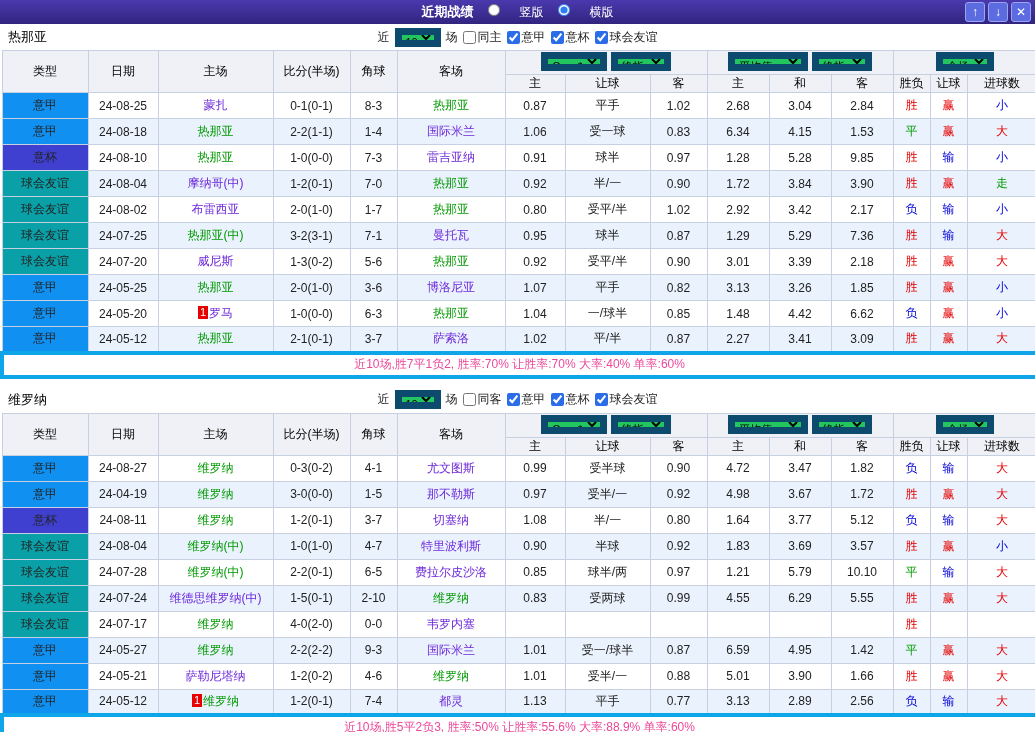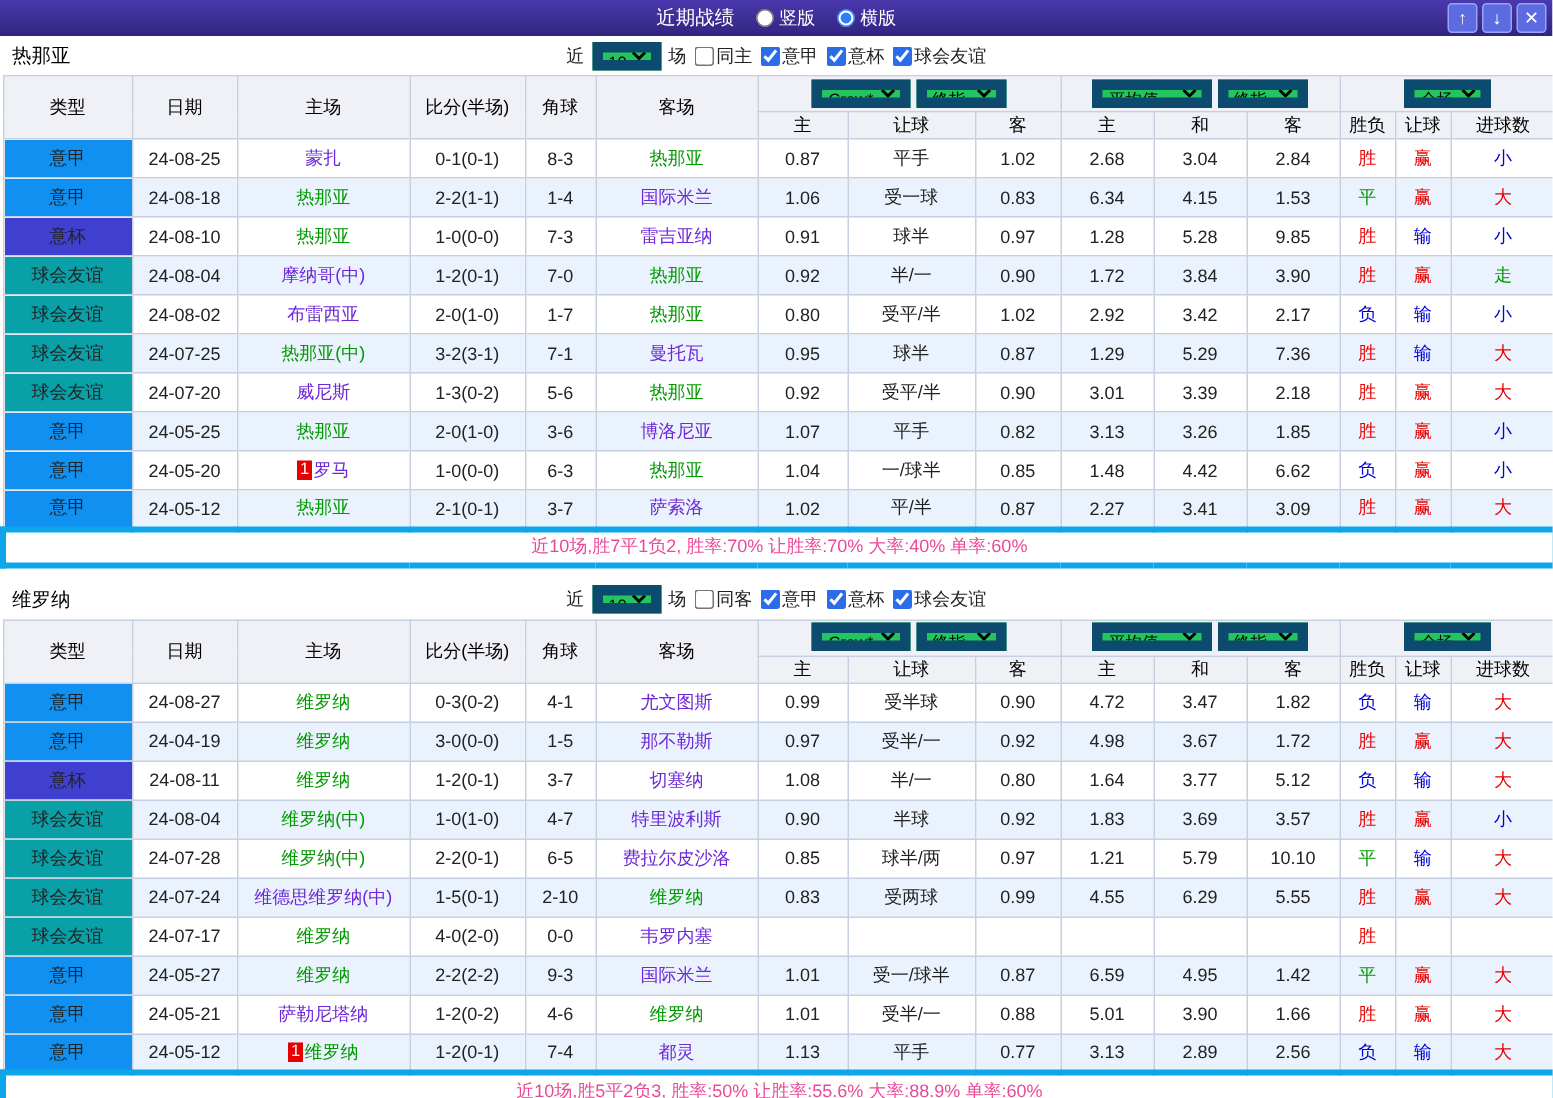--- a/index.html
+++ b/index.html
@@ -2,22 +2,22 @@
 <html><head>
 <meta charset="utf-8">
 <style>
   *{box-sizing:border-box;margin:0;padding:0}
   html,body{width:1035px}
   body{font-family:"Liberation Sans","DejaVu Sans",sans-serif;background:#fff;color:#222;font-size:12px;height:732px;overflow:hidden}
 
   
   .titlebar{height:24px;background:linear-gradient(180deg,#4a39ae,#31247f);display:flex;align-items:center;position:relative;color:#fff}
   .tb-center{flex:1;display:flex;align-items:center;justify-content:center;gap:14px}
-  .tb-title{font-weight:normal;font-size:13px}
-  .tb-radio{display:flex;align-items:center;gap:4px;font-size:12px;cursor:pointer;color:#fff}
+  .tb-title{font-weight:bold;font-size:13px}
+  .tb-radio{display:flex;align-items:flex-start;gap:20px;font-size:12px;cursor:pointer;color:#fff}
   .tb-radio input{width:12px;height:12px;margin:0;accent-color:#2f7df6}
   .tb-buttons{position:absolute;right:4px;top:2px;display:flex;gap:3px}
   .tb-btn{width:20px;height:20px;background:#5c6ce0;border:1px solid #99a4f2;border-radius:3px;color:#fff;display:flex;align-items:center;justify-content:center;font-size:12px;font-weight:bold;cursor:pointer}
 
   
   .section + .section{margin-top:8px}
   .filter-row{position:relative;height:26px;display:flex;align-items:center;justify-content:center;font-size:12px}
   .team-label{position:absolute;left:8px;font-size:13px;color:#000}
   .filter-controls{display:flex;align-items:center;gap:5px}
   .filter-controls label{display:flex;align-items:center;gap:2px;cursor:pointer}

